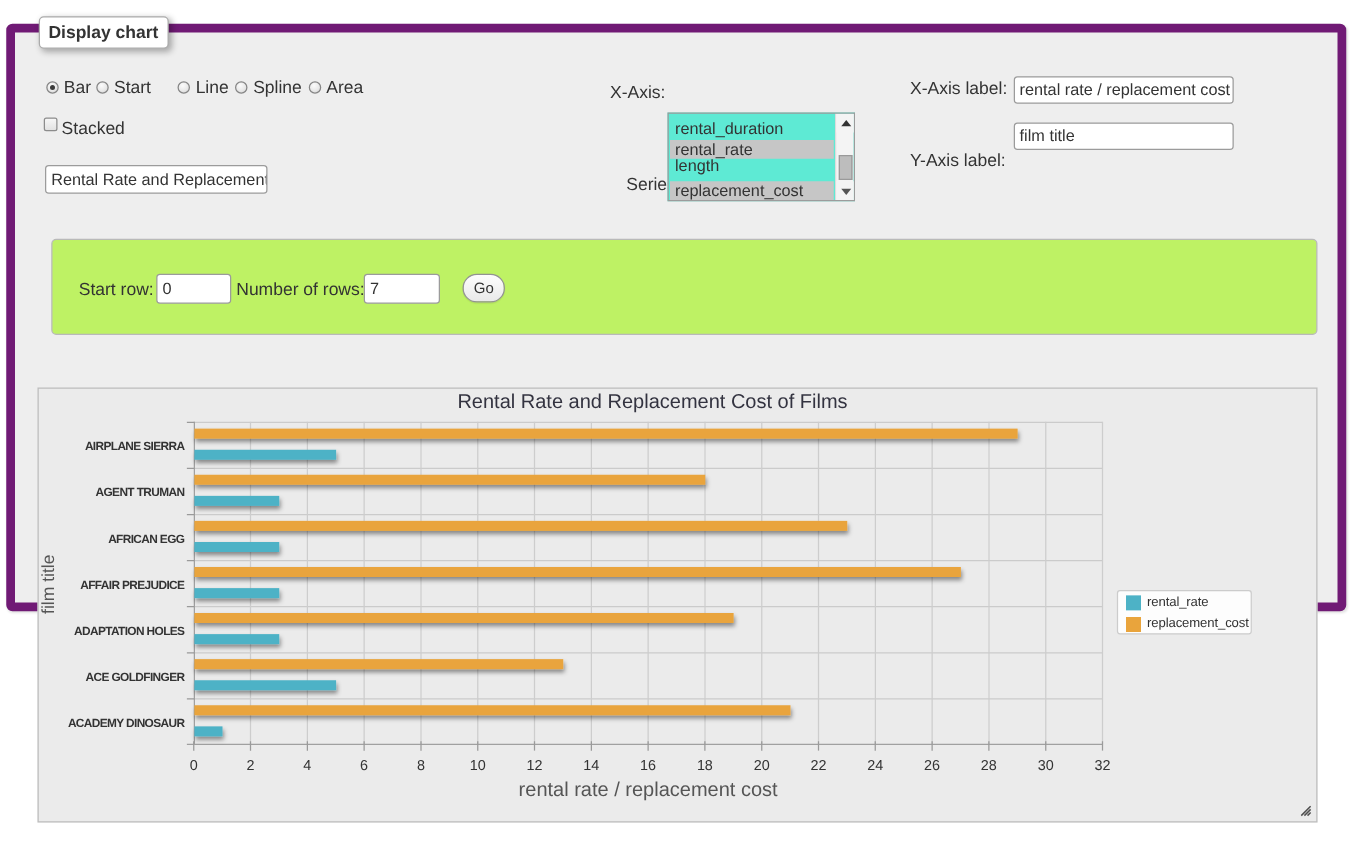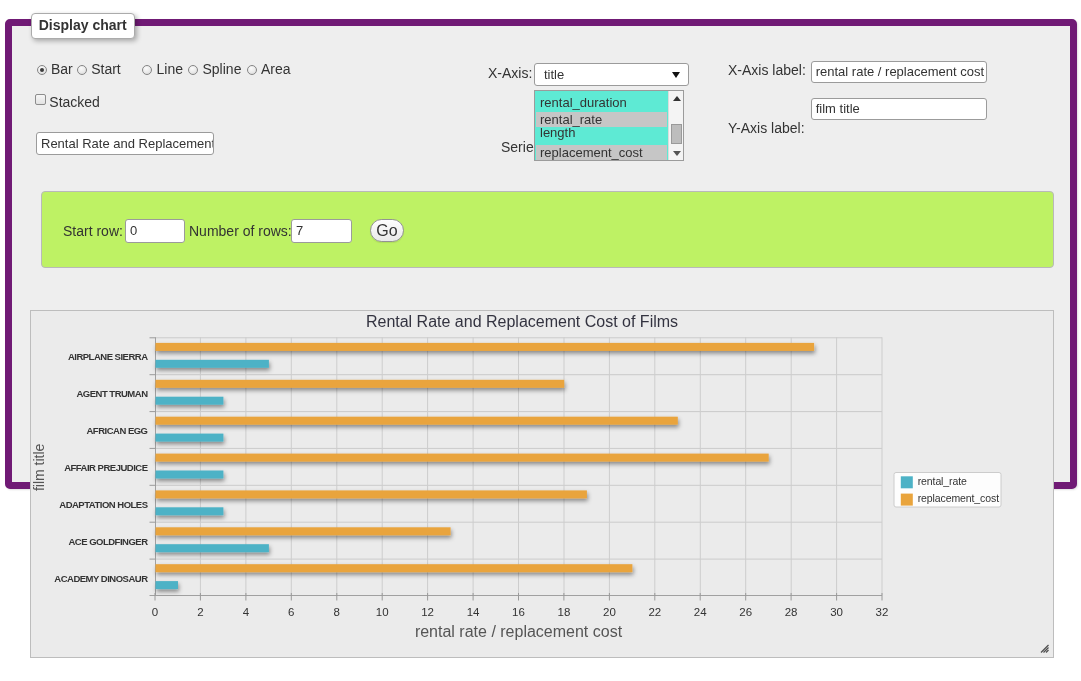--- a/index.html
+++ b/index.html
@@ -34,21 +34,21 @@
   position:absolute; background:#fff; border:1px solid #9b9b9b; border-radius:3px;
   font-size:13px; color:#333; padding:0 0 0 4px; white-space:nowrap; overflow:hidden;
 }
 #panel {
   position:absolute; left:29px; top:165px; width:1013px; height:77px;
   background:#bef264; border:1px solid #b9b9b9; border-radius:4px;
 }
 #gobtn {
   position:absolute; border:1px solid #939393; border-radius:12px;
   background:linear-gradient(#fdfdfd,#e9e9e9);
-  font-size:16px; color:#333; text-align:center; line-height:21px;
+  font-size:12px; color:#333; text-align:center; line-height:21px;
   box-shadow:0 1px 1px rgba(0,0,0,0.08);
 }
 #chartbox {
   position:absolute; left:18px; top:284px; width:1024px; height:348px;
   background:#ebebeb; border:1px solid #bdbdbd;
 }
 #serlist {
   position:absolute; left:522px; top:64px; width:150px; height:71px;
   background:#5eead4; border:1px solid #9b9b9b; overflow:hidden;
 }
@@ -80,21 +80,20 @@
   <span class="lbl" style="left:190.5px; top:35px;">Spline</span>
   <span class="radio" style="left:234.5px; top:39px;"></span>
   <span class="lbl" style="left:249px; top:35px;">Area</span>
 
   <span class="cbx" style="left:22.5px; top:67.6px;"></span>
   <span class="lbl" style="left:37.3px; top:68px;">Stacked</span>
 
   <div class="inp" style="left:24px; top:106px; width:178px; height:23px; line-height:21px;">Rental Rate and Replacement Cost of Films</div>
 
   <span class="lbl" style="left:476px; top:39px;">X-Axis:</span>
-  <div id="xsel">title<span class="arr"></span></div>
 
   <span class="lbl" style="left:489px; top:113px;">Series:</span>
   <div id="serlist">
     <div class="opt" style="top:4px;">rental_duration</div>
     <div class="opt sel" style="top:21.3px;">rental_rate</div>
     <div class="opt" style="top:34px;">length</div>
     <div class="opt sel" style="top:53.5px;">replacement_cost</div>
     <div id="sbar">
       <div class="sbtn" style="top:0;">
           <span class="arr" style="left:3.5px; top:5px; border-left:4px solid transparent; border-right:4px solid transparent; border-bottom:5px solid #333;"></span>

